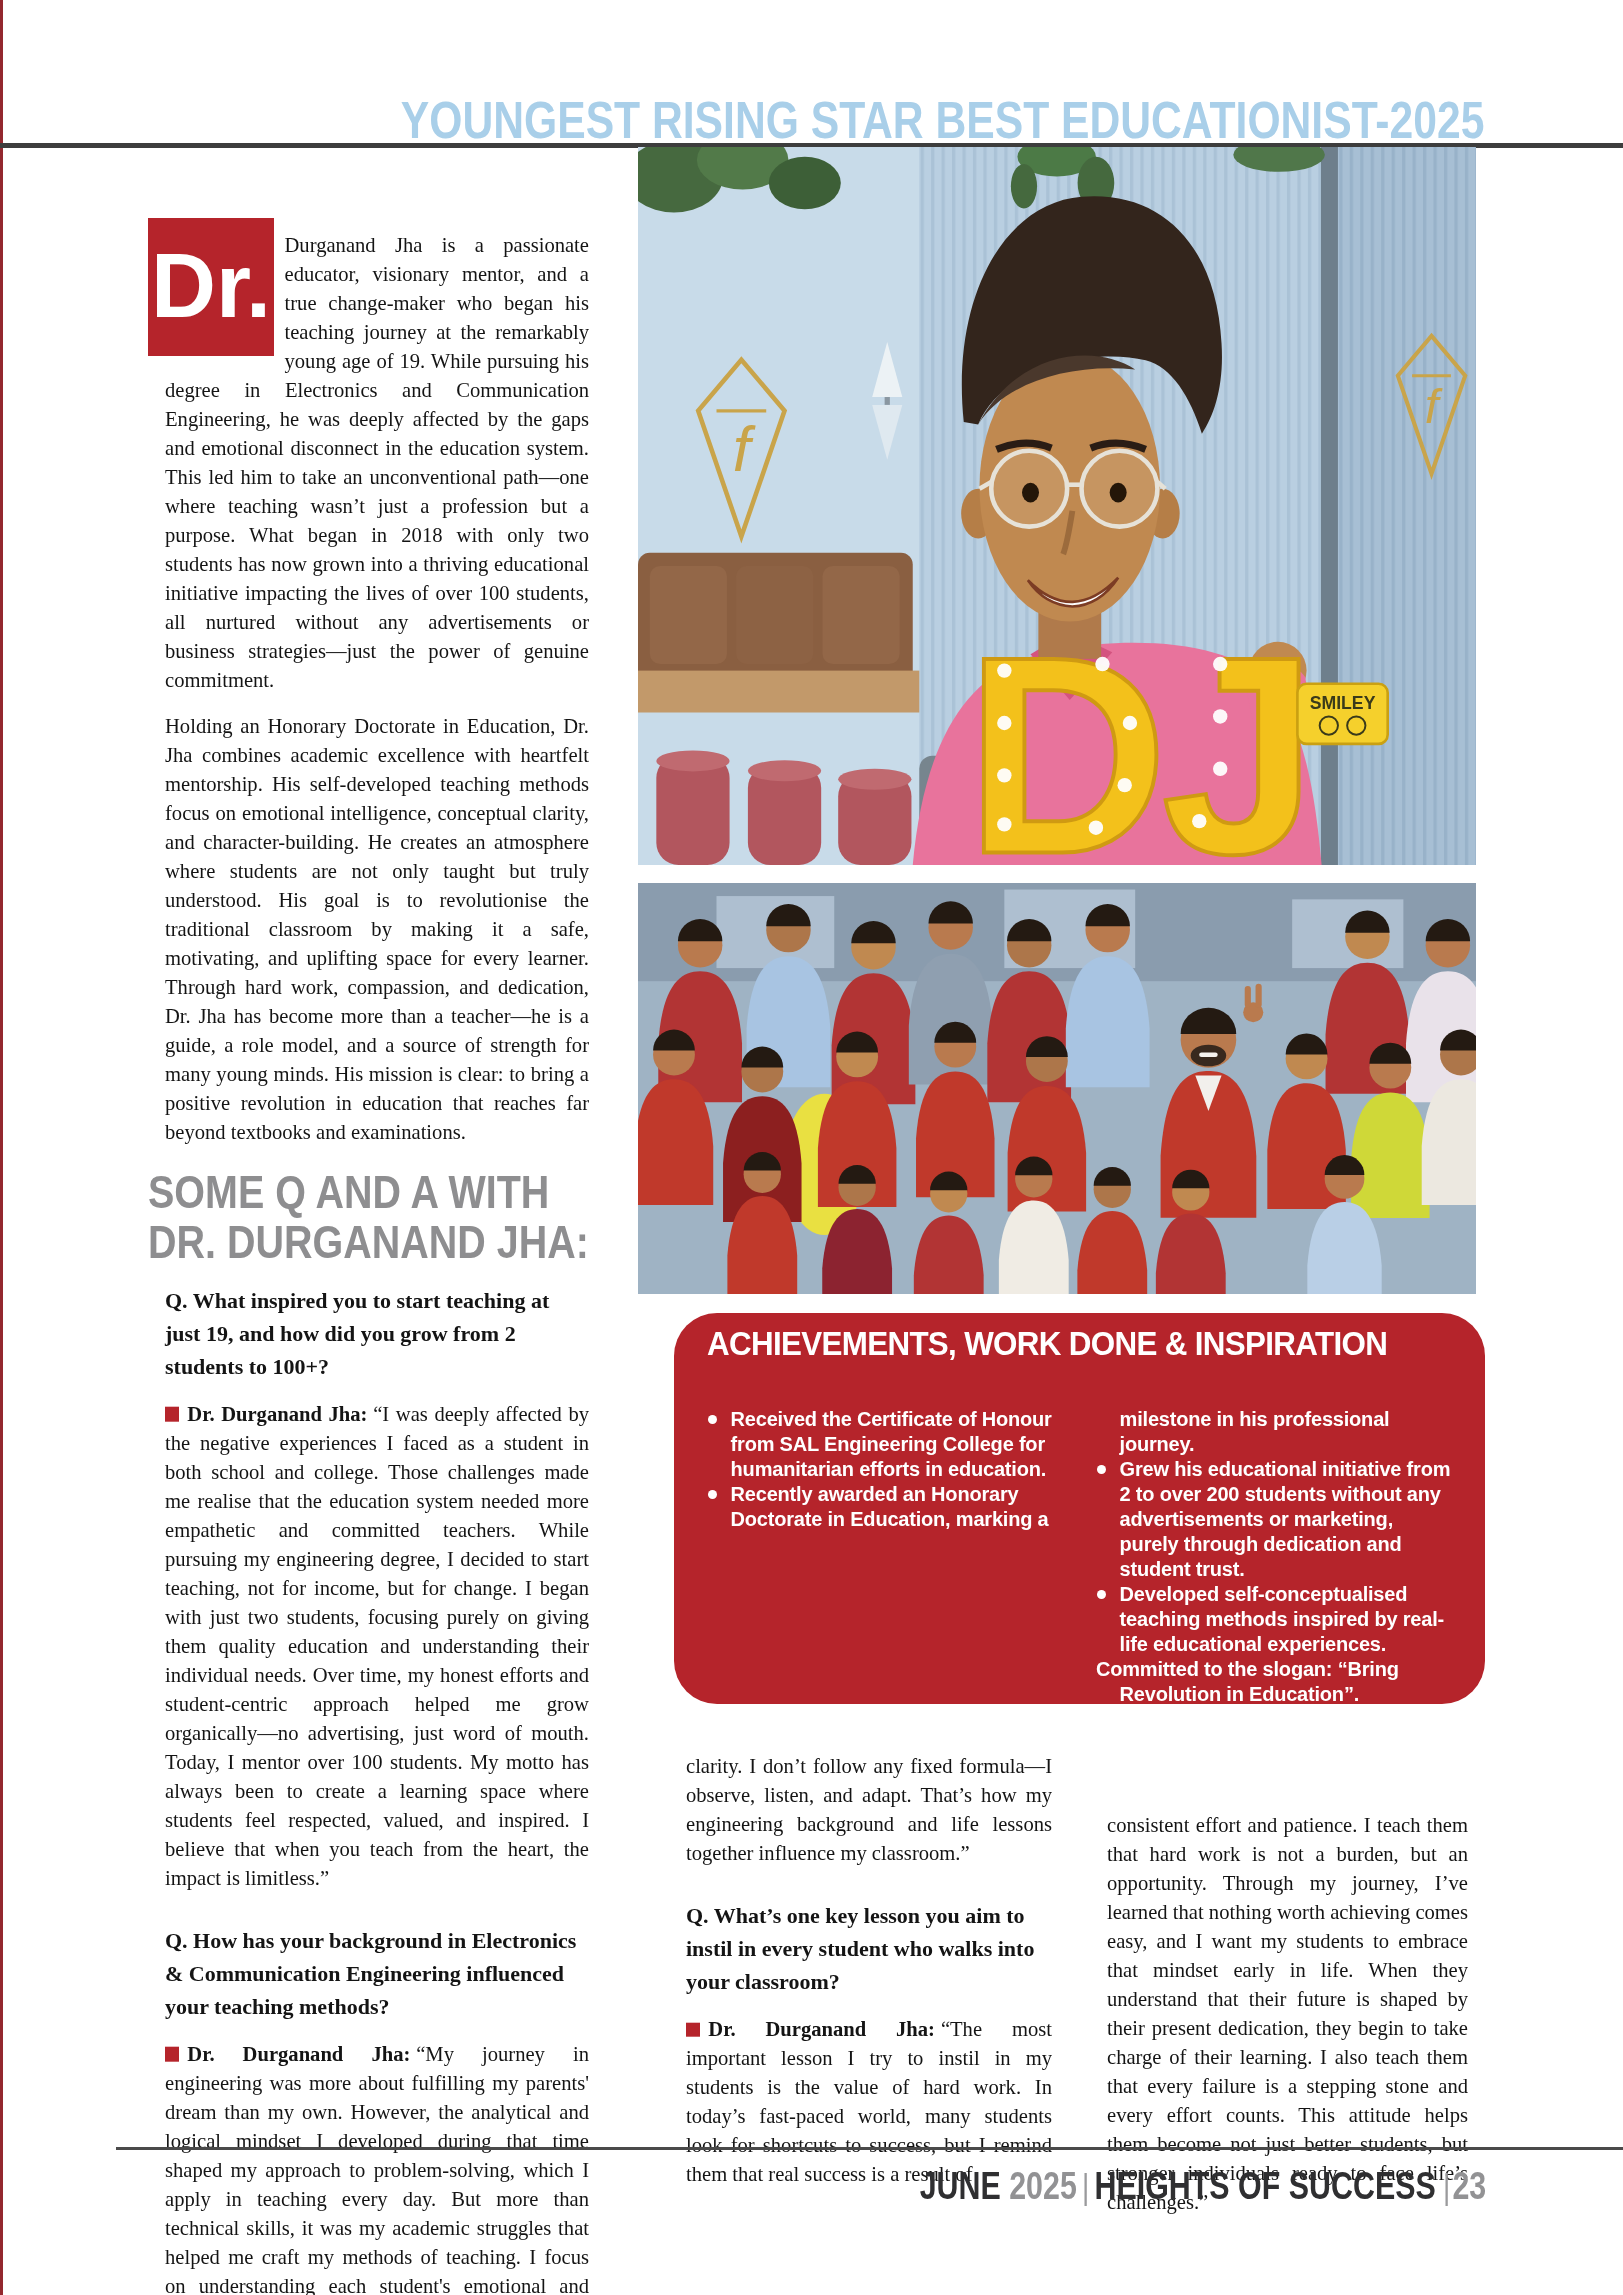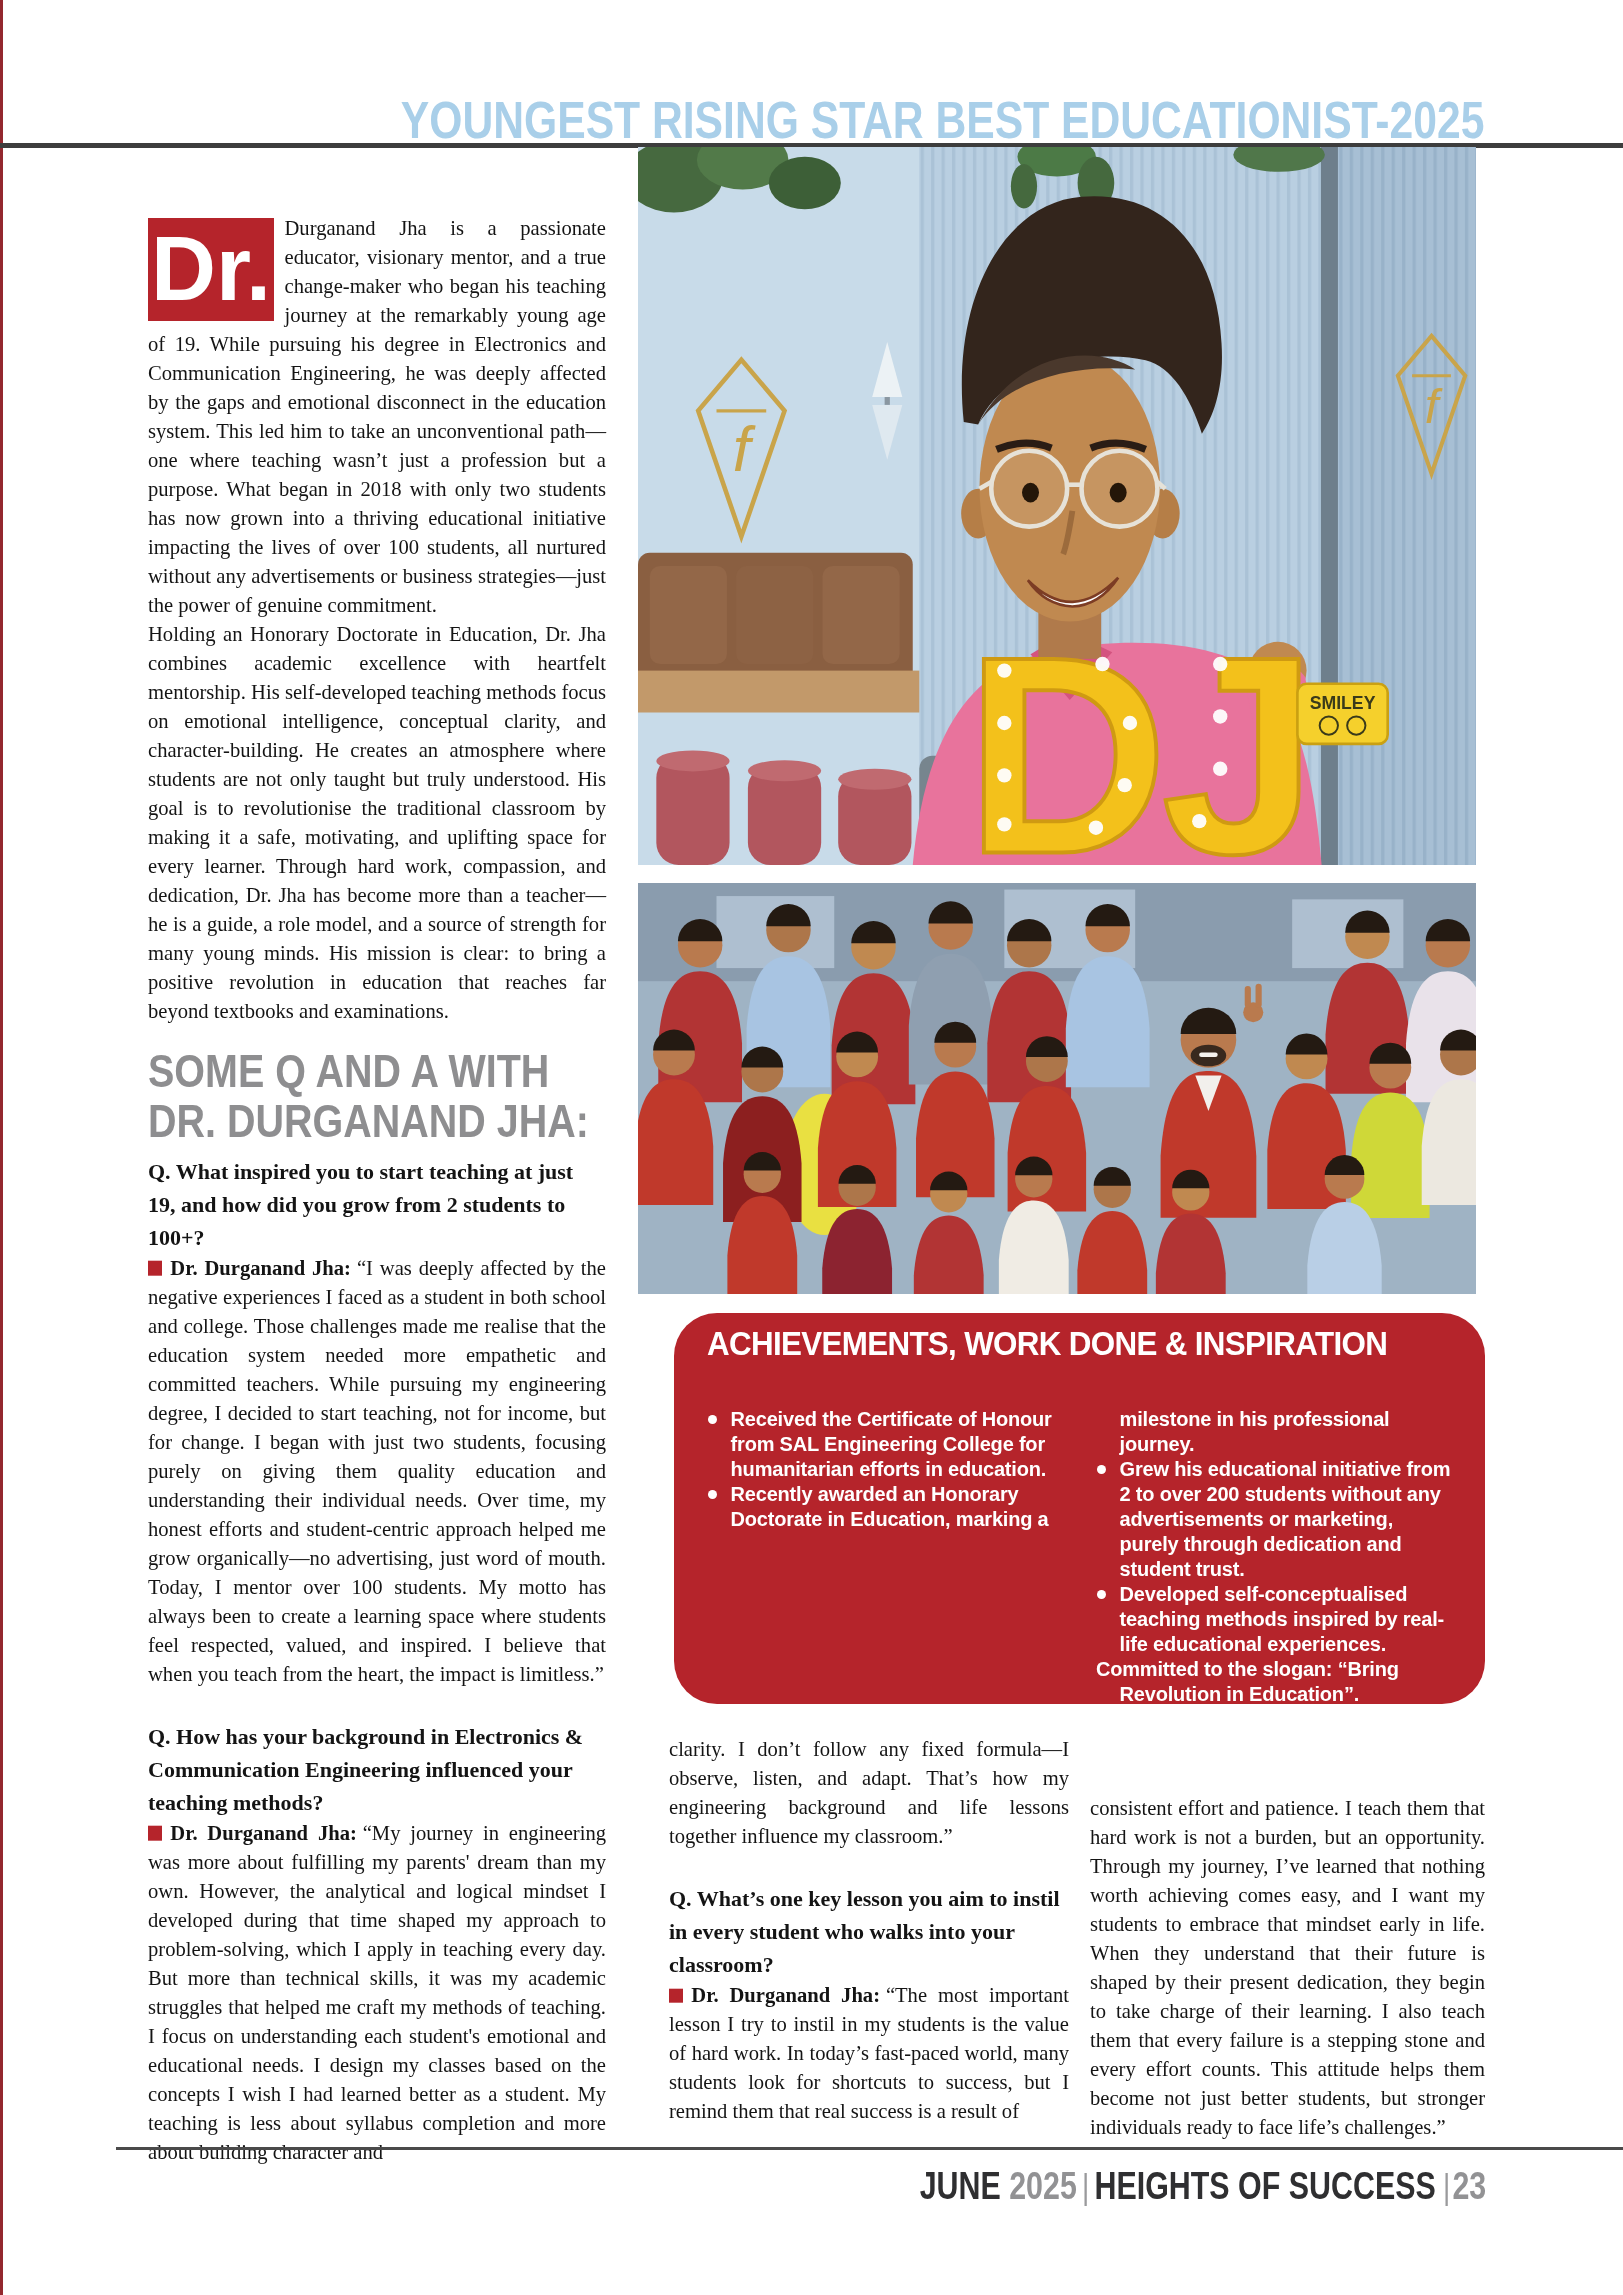--- a/index.html
+++ b/index.html
@@ -18,23 +18,23 @@
     font-size:52px;color:#a9cfe9;white-space:nowrap;
     transform:scaleX(0.82);transform-origin:right bottom;letter-spacing:0px;
   }
   .top-rule{position:absolute;left:0;top:143px;width:1623px;height:4.6px;background:#3d3d3d;}
   .footer-rule{position:absolute;left:116px;top:2147px;width:1507px;height:3.3px;background:#4a4a4a;}
 
   
   .left-col{position:absolute;left:148px;top:214px;width:458px;font-size:20.6px;line-height:29px;text-align:justify;}
   .mid-col{position:absolute;left:669px;top:1735px;width:400px;font-size:20.6px;line-height:29px;text-align:justify;}
   .right-col{position:absolute;left:1090px;top:1794px;width:395px;font-size:20.6px;line-height:29px;text-align:justify;}
-  .left-col p,.mid-col p,.right-col p{margin:0;}
+  .left-col p,.mid-col p,.right-col p{margin:17px;}
   .dropcap{
-    float:left;width:126px;height:103px;margin:3.9px 10.5px 5.2px 0;
+    float:left;width:126px;height:138px;margin:3.9px 10.5px 5.2px 0;
     background:#b5242b;color:#ffffff;
     font-family:"Liberation Sans", sans-serif;font-weight:bold;font-size:90px;
     display:flex;align-items:center;justify-content:center;
     transform-origin:left top;
   }
   .qa-heading{
     margin:19.6px 0 9.2px 0;
     font-family:"Liberation Sans", sans-serif;font-weight:bold;
     font-size:47px;line-height:50px;color:#8e8e90;
     white-space:nowrap;transform:scaleX(0.84);transform-origin:left top;

